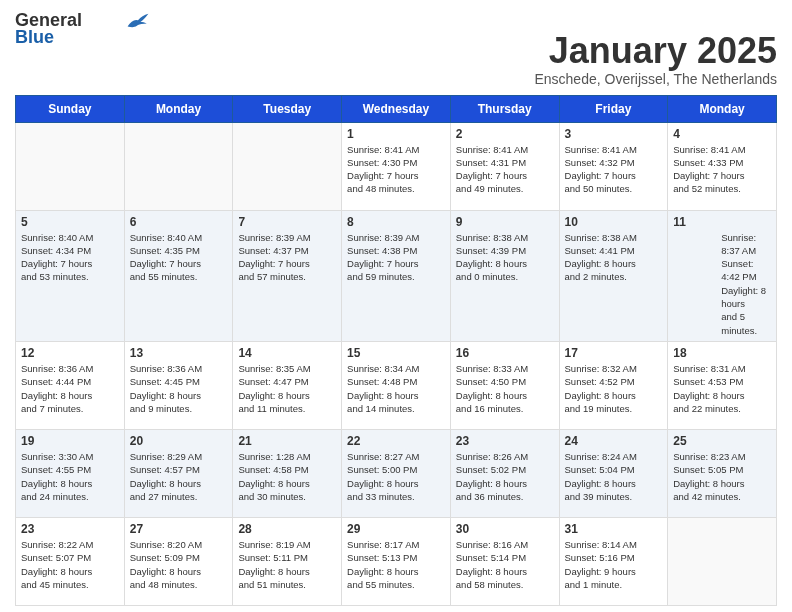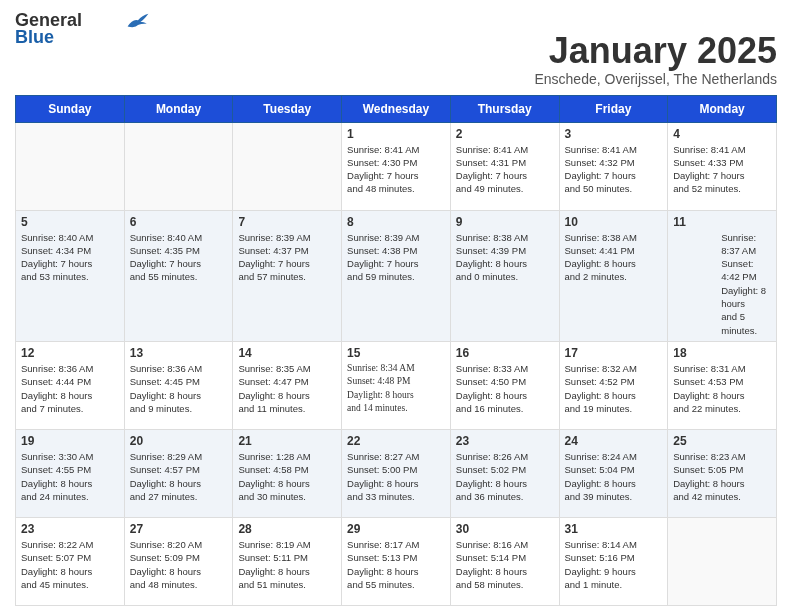--- a/index.html
+++ b/index.html
@@ -231,21 +231,21 @@
         </td>
         <td>
           <span class="day-num">14</span>
           <div class="day-info" style="white-space: pre-line;">Sunrise: 8:35 AM
 Sunset: 4:47 PM
 Daylight: 8 hours
 and 11 minutes.</div>
         </td>
         <td>
           <span class="day-num">15</span>
-          <div class="day-info" style="white-space: pre-line; font-family: Liberation Serif, serif;">Sunrise: 8:34 AM
+          <div class="day-info" style="white-space: pre-line;">Sunrise: 8:34 AM
 Sunset: 4:48 PM
 Daylight: 8 hours
 and 14 minutes.</div>
         </td>
         <td>
           <span class="day-num">16</span>
           <div class="day-info" style="white-space: pre-line;">Sunrise: 8:33 AM
 Sunset: 4:50 PM
 Daylight: 8 hours
 and 16 minutes.</div>

